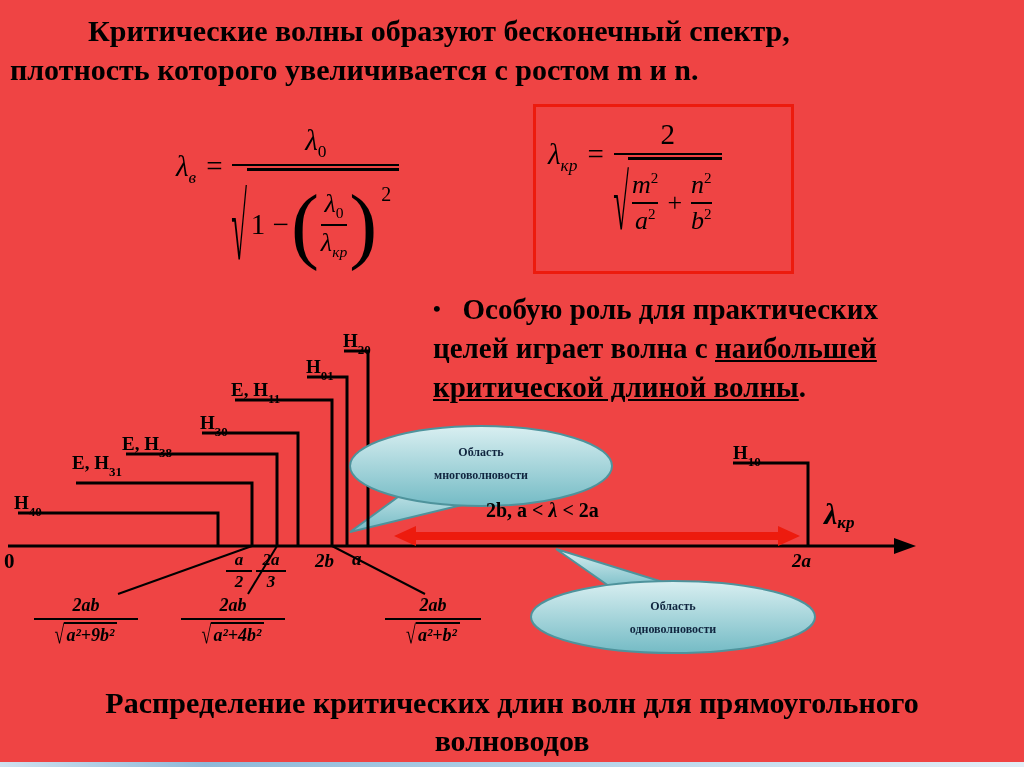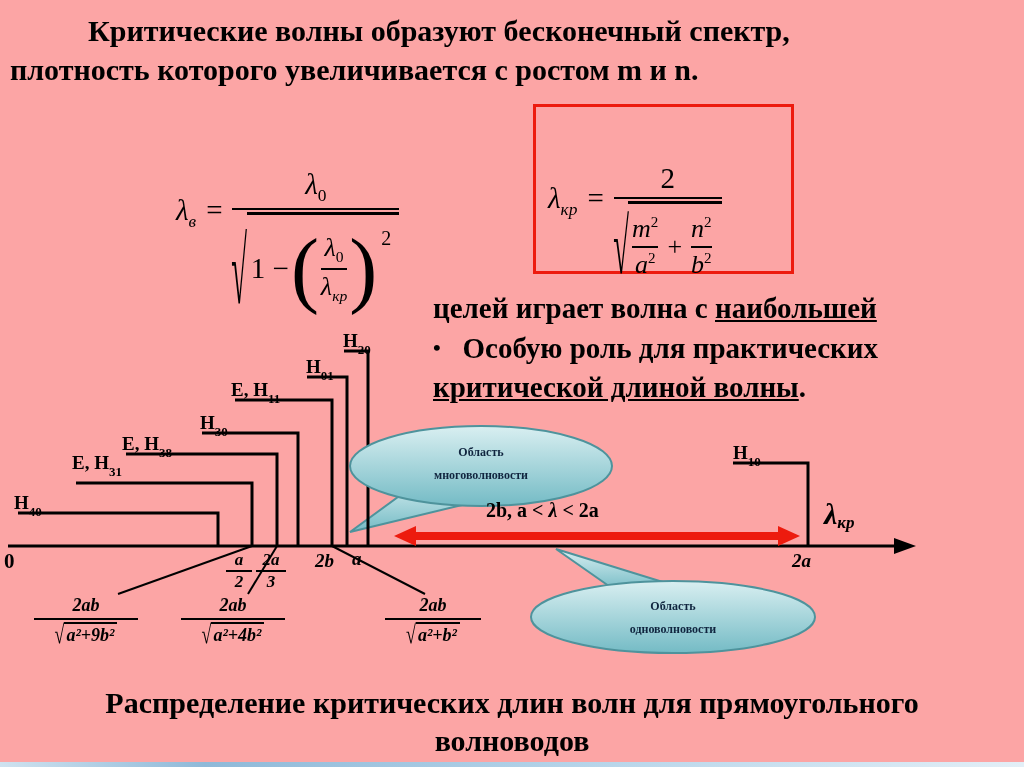--- a/index.html
+++ b/index.html
@@ -1,29 +1,29 @@
 <!DOCTYPE html>
 <html><head>
 <meta charset="utf-8">
 <style>
   html,body {margin:0;padding:0;background:#888;}
-  .slide {position:relative;width:1024px;height:767px;background:#fca5a5;
+  .slide {position:relative;width:1024px;height:767px;background:#ef4444;
           font-family:"Liberation Serif",serif;color:#000;overflow:hidden;margin:0 auto;}
   .abs {position:absolute;}
   .nw {white-space:nowrap;}
   .it {font-style:italic;}
 
   
   .title-line {font-weight:bold;font-size:30px;white-space:nowrap;}
   .cap-line {width:1024px;text-align:center;font-weight:bold;font-size:30px;white-space:nowrap;}
   .btext {font-weight:bold;font-size:29px;line-height:39px;white-space:nowrap;}
   .ul {text-decoration:underline;}
 
   
-  .f {position:absolute;display:flex;align-items:flex-start;margin-top:44px;}
+  .f {position:absolute;display:flex;align-items:flex-start;}
   .f .eq {margin:0 10px;}
   .vfrac {display:inline-flex;flex-direction:column;align-items:center;}
   .vbar {align-self:stretch;height:0;border-top:2.5px solid #000;margin:2px 0;}
   .roow {display:flex;align-items:flex-end;}
   .rsign {display:inline-block;line-height:1;transform-origin:50% 88%;}
   .rbody {border-top:3px solid #000;display:flex;align-items:center;}
   sub {font-size:0.60em;}
   sup {font-size:0.58em;}
   .f1 {left:176px;top:124px;font-size:29px;}
   .f1 .lhs,.f1 .eq {margin-top:26px;}
@@ -114,22 +114,22 @@
             <span class="nw"><span class="it">n</span><sup>2</sup></span>
             <span class="vbar"></span>
             <span class="nw"><span class="it">b</span><sup>2</sup></span>
           </span>
         </span>
       </span>
     </span>
   </div>
 
   <div class="abs btext" style="left:433px;top:289px">
+    <div><span style="font-size:22px;vertical-align:3px">•</span>&nbsp;&nbsp;&nbsp;<span>Особую роль для практических</span></div>
     <div><span>целей играет волна с </span><span class="ul">наибольшей</span></div>
-    <div><span style="font-size:22px;vertical-align:3px">•</span>&nbsp;&nbsp;&nbsp;<span>Особую роль для практических</span></div>
     <div><span class="ul">критической длиной волны</span><span>.</span></div>
   </div>
 
   <svg class="abs" style="left:0;top:0" width="1024" height="767" viewBox="0 0 1024 767">
     <defs>
       <linearGradient id="tealg" x1="0" y1="0" x2="0" y2="1">
         <stop offset="0" stop-color="#d9eff1"></stop>
         <stop offset="1" stop-color="#74bbc5"></stop>
       </linearGradient>
     </defs>

